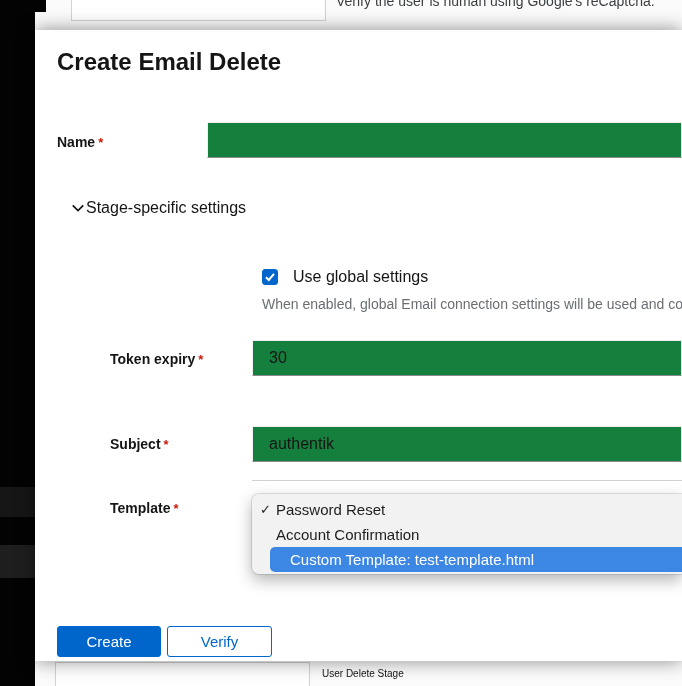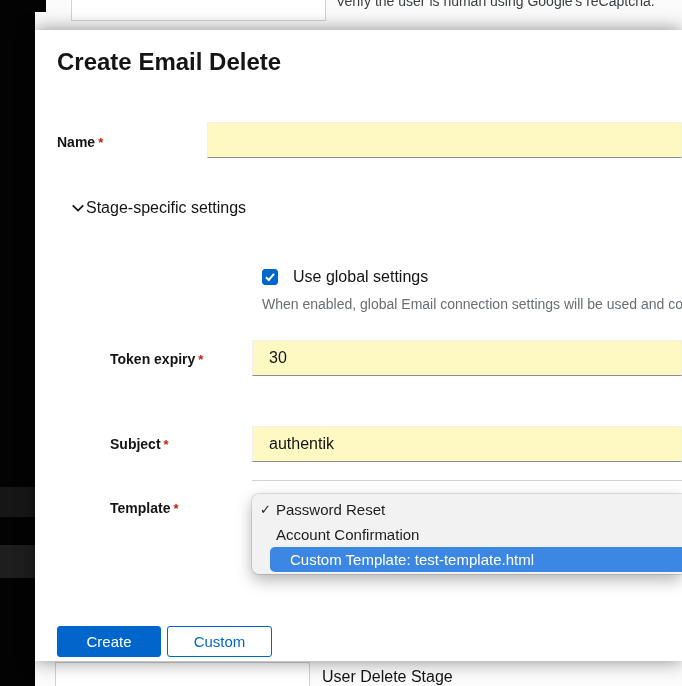--- a/index.html
+++ b/index.html
@@ -6,37 +6,37 @@
   html,body { width:682px; height:686px; overflow:hidden; background:#fff; }
   body { font-family:"Liberation Sans","DejaVu Sans",sans-serif; }
   .screen { position:relative; width:682px; height:686px; background:#fff; overflow:hidden; }
 
   
   .bg-top { position:absolute; left:16px; top:0; width:682px; height:30px; background:#fbfbfb; overflow:hidden; }
   .bg-top-box { position:absolute; left:55px; top:-10px; width:255px; height:31px; background:#fff; border:1px solid #d2d2d2; }
   .bg-top-text { position:absolute; left:320px; top:-7px; font-size:14px; color:#3c3f42; white-space:nowrap; }
   .bg-bottom { position:absolute; left:0; top:661px; width:682px; height:25px; background:#fbfbfb; overflow:hidden; }
   .bg-bottom-box { position:absolute; left:55px; top:1px; width:255px; height:40px; background:#fff; border:1px solid #d2d2d2; }
-  .bg-bottom-text { position:absolute; left:322px; top:7px; font-size:16px; color:#151515; white-space:nowrap; }
+  .bg-bottom-text { position:absolute; left:322px; top:7px; font-size:10px; color:#151515; white-space:nowrap; }
 
   
   .sidebar { position:absolute; left:0; top:0; width:35px; height:686px; background:#030303; }
   .sidebar-seg1 { position:absolute; left:0; top:487px; width:35px; height:30px; background:#161616; }
   .sidebar-seg2 { position:absolute; left:0; top:545px; width:35px; height:33px; background:#1e1e1e; }
   .header-notch { position:absolute; left:35px; top:0; width:11px; height:12px; background:#030303; }
 
   
   .modal { position:absolute; left:35px; top:30px; width:647px; height:631px; background:#fff;
            box-shadow:0 0 18px rgba(0,0,0,0.45); }
   .modal-title { position:absolute; left:22px; top:18px; font-size:24px; font-weight:700; color:#151515; white-space:nowrap; }
 
   .field-label { position:absolute; font-size:14px; font-weight:700; color:#151515; white-space:nowrap; }
   .req { color:#c9190b; font-size:13px; margin-left:3px; }
 
-  .text-input { position:absolute; height:36px; background:#fef9c3; border:1px solid #f0f0f0;
+  .text-input { position:absolute; height:36px; background:#15803d; border:1px solid #f0f0f0;
                 border-bottom:1px solid #8a8d90; font-size:16px; color:#151515; padding:0 16px;
                 font-family:inherit; outline:none; }
 
   .name-label   { left:22px;  top:104px; }
   .name-input   { left:172px; top:92px;  width:475px; }
 
   .section-toggle { position:absolute; left:36px; top:169px; display:flex; align-items:center; gap:1px; cursor:pointer; }
   .chevron { width:14px; height:14px; display:flex; align-items:center; }
   .section-label { font-size:16px; color:#151515; white-space:nowrap; }
 
@@ -135,16 +135,16 @@
       </div>
       <div class="dd-option">
         <span>Account Confirmation</span>
       </div>
       <div class="dd-option highlighted">
         <span>Custom Template: test-template.html</span>
       </div>
     </div>
 
     <button class="btn btn-create">Create</button>
-    <button class="btn btn-cancel">Custom</button>
+    <button class="btn btn-cancel">Verify</button>
 
   </div>
 </div>
 
 </body></html>

